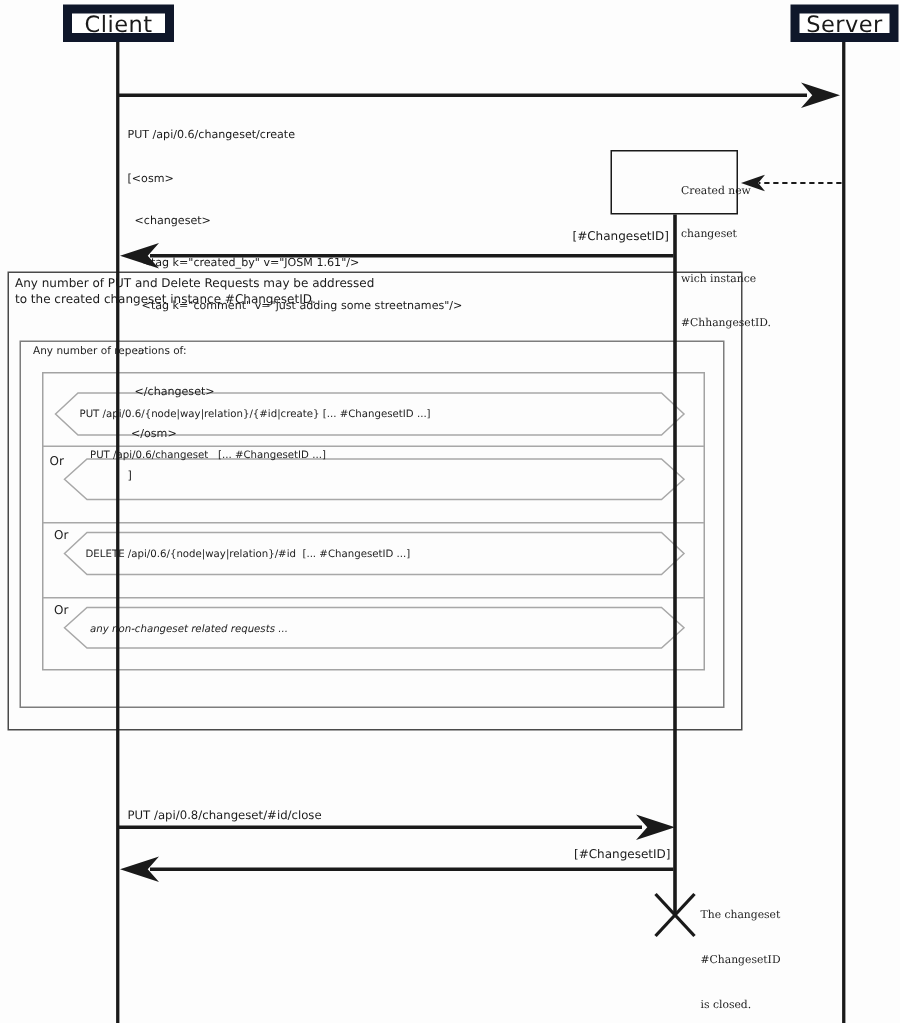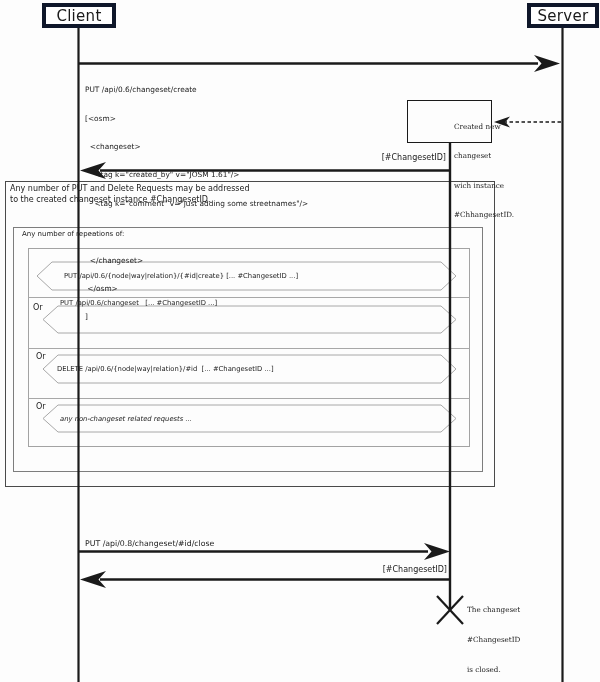--- a/index.html
+++ b/index.html
@@ -2,21 +2,21 @@
 <html><head>
 <meta charset="utf-8">
 <style>
   html,body{margin:0;padding:0;background:#ffffff;}
   #canvas{
     position:relative;width:600px;height:682px;background:#fdfdfd;overflow:hidden;
     font-family:"DejaVu Sans","Liberation Sans",sans-serif;color:#1a1a1a;
   }
   .abs{position:absolute;}
   .actor-box{
-    position:absolute;top:3px;height:25px;background:#fff;border:4px solid #0f172a;
+    position:absolute;top:3px;height:25px;background:#fff;border:6px solid #0f172a;
     box-sizing:border-box;display:flex;align-items:center;justify-content:center;
     font-size:15px;letter-spacing:.3px;
   }
   #client-box{left:42px;width:74px;}
   #server-box{left:527px;width:72px;text-align:center;}
   .frame{position:absolute;box-sizing:border-box;background:transparent;}
   #outer-frame{left:5px;top:181px;width:490px;height:306px;border:1px solid #4a4a4a;}
   #middle-frame{left:13px;top:227px;width:470px;height:245px;border:1px solid #7d7d7d;}
   #inner-frame{left:28px;top:248px;width:442px;height:199px;border:1px solid #a3a3a3;}
   #note-created{
@@ -34,21 +34,21 @@
   #label-changeset-id-1{left:340px;top:153px;width:106px;text-align:right;}
   #label-changeset-id-2{left:341px;top:564.5px;width:106px;text-align:right;}
   #label-close-request{left:85px;top:538.5px;font-size:7.8px;}
   #outer-frame-caption{left:10px;top:184px;font-size:8px;line-height:10.5px;}
   #repetition-caption{left:22px;top:230px;font-size:7px;color:#222;}
   .or-label{font-size:8px;color:#222;}
   #or-2{left:33px;top:303px;}
   #or-3{left:36px;top:352px;}
   #or-4{left:36px;top:402px;}
   .hex-text{font-size:6.8px;white-space:pre;color:#222;}
-  #opt-text-1{left:64px;top:272px;text-align:center;}
+  #opt-text-1{left:53px;top:272px;text-align:center;}
   #opt-text-2{left:60px;top:299px;}
   #opt-text-3{left:57px;top:365px;}
   #opt-text-4{left:60px;top:414.5px;font-style:italic;}
   svg.layer{position:absolute;left:0;top:0;pointer-events:none;}
   .txt{z-index:30;}
   #hex-layer{z-index:20;}
   #line-layer{z-index:40;}
   .frame{z-index:10;}
   #note-created{z-index:10;}
 </style>

